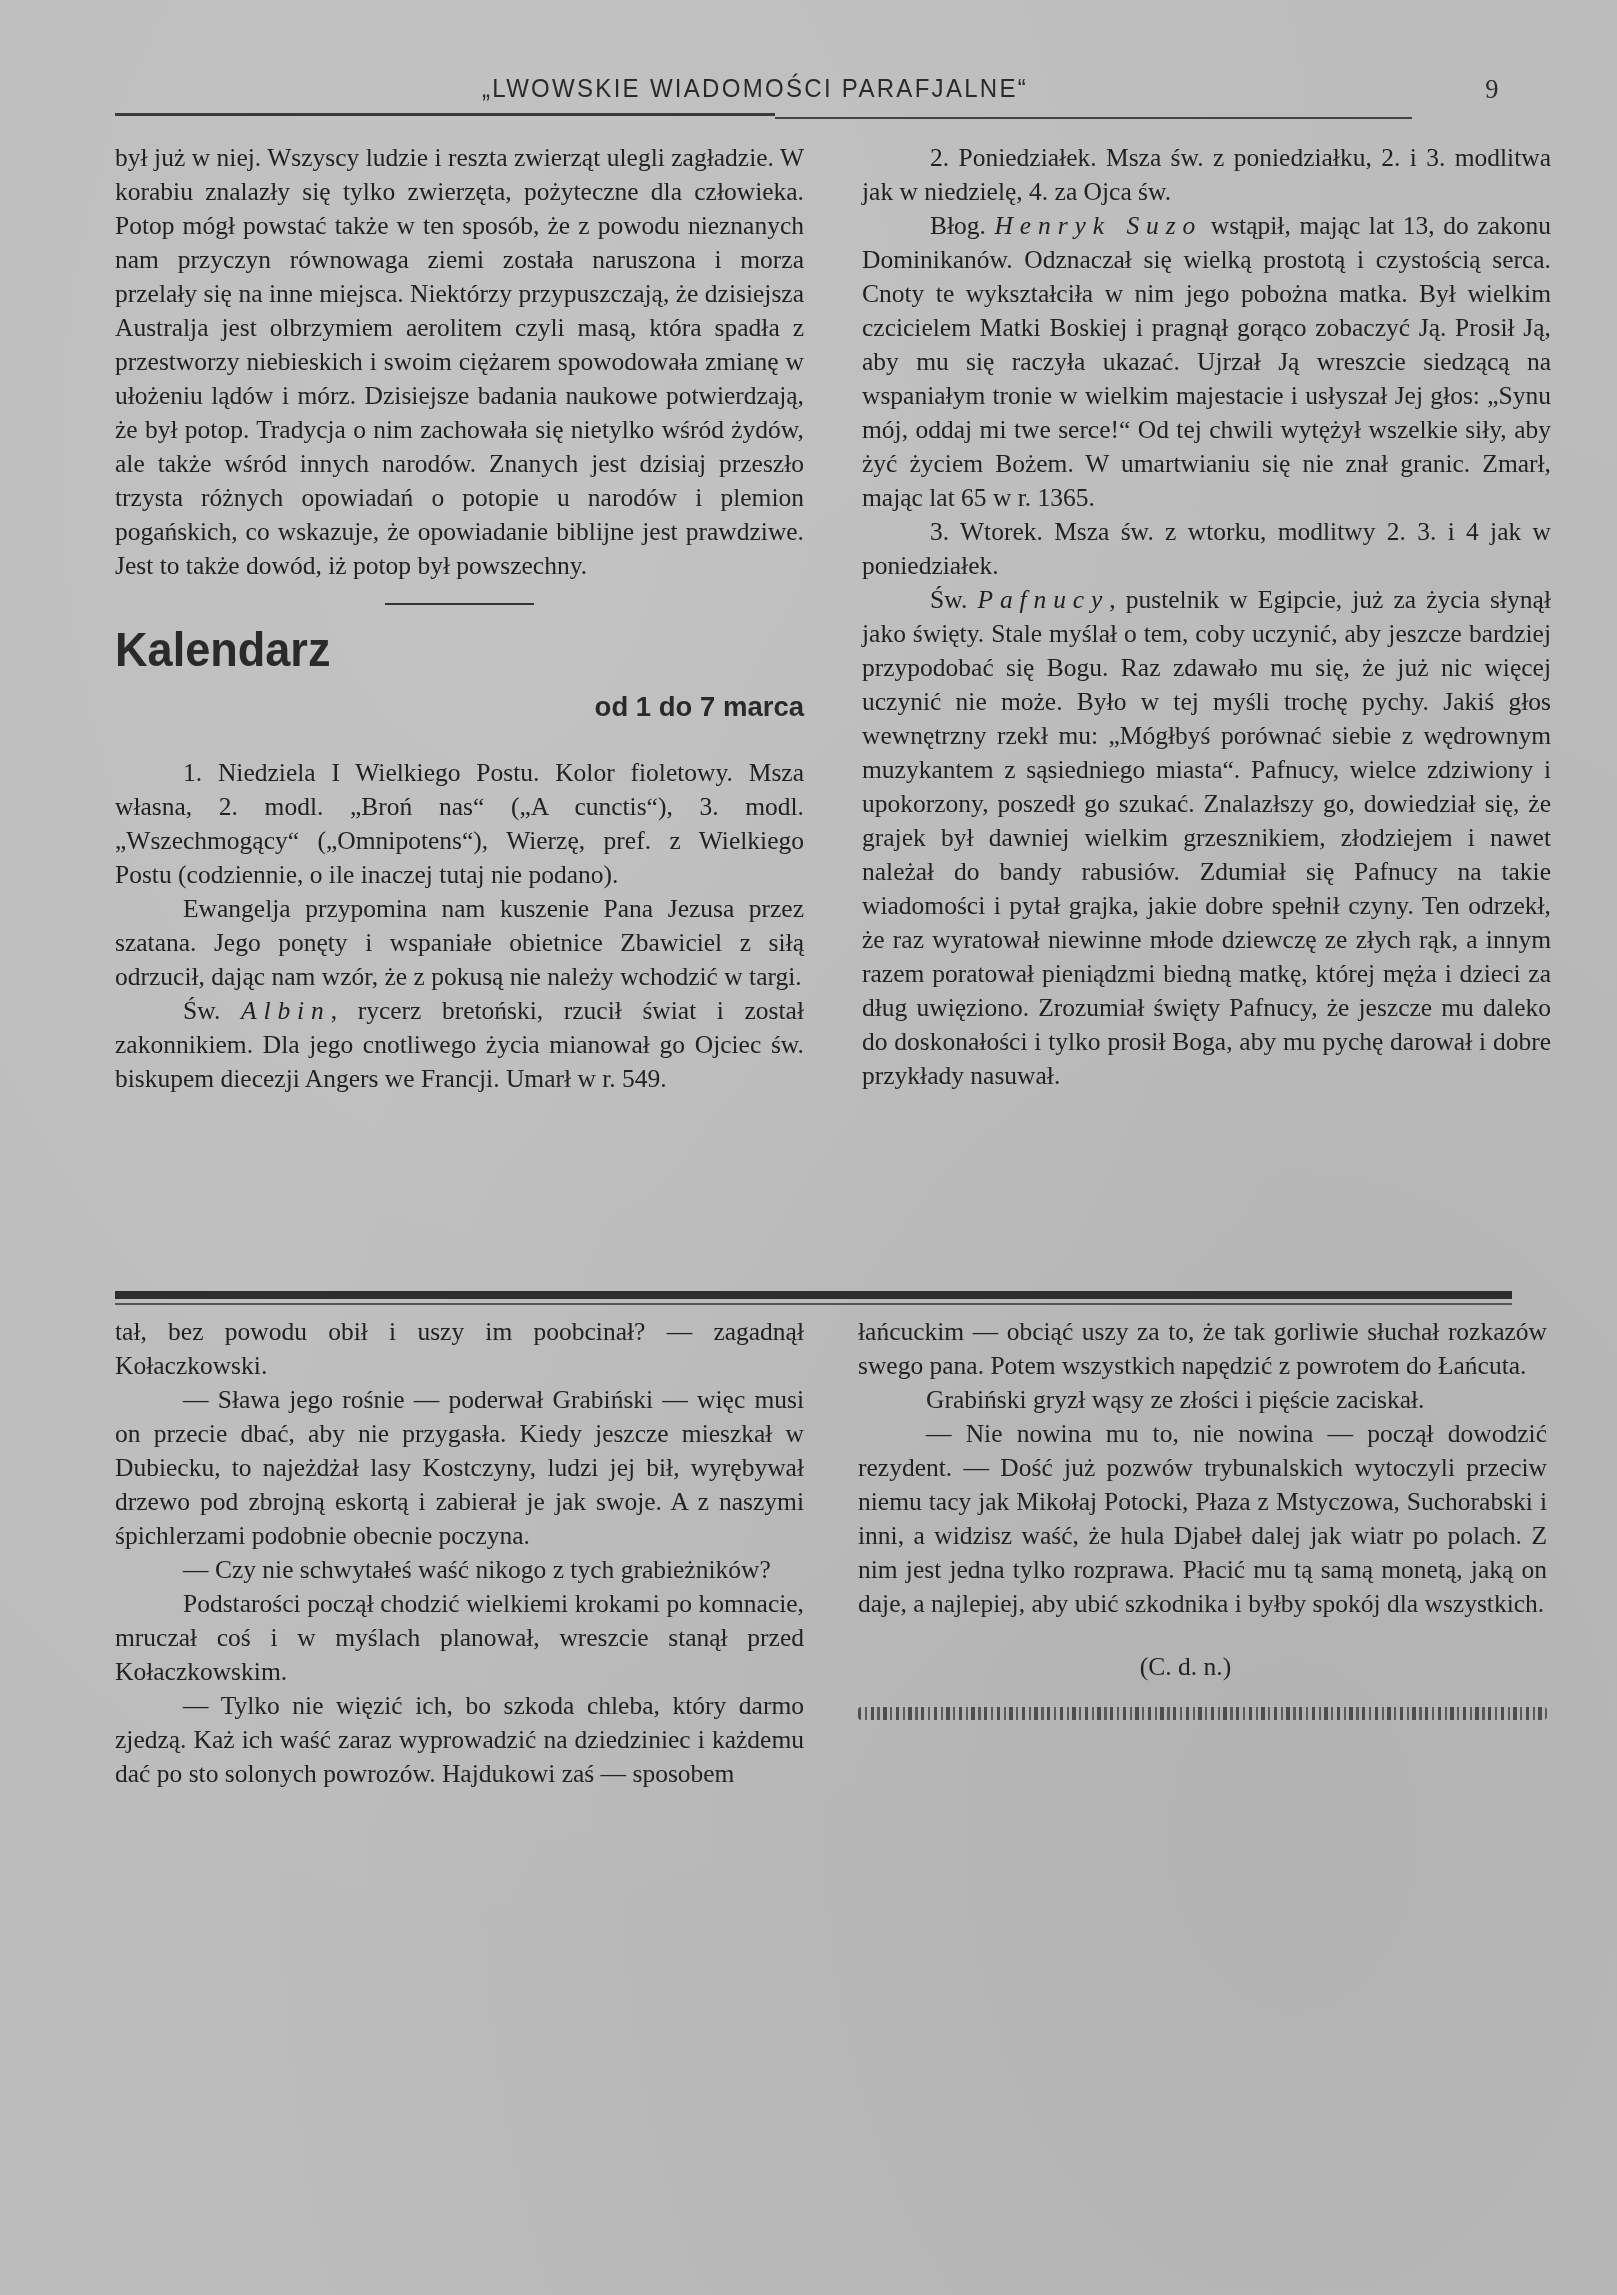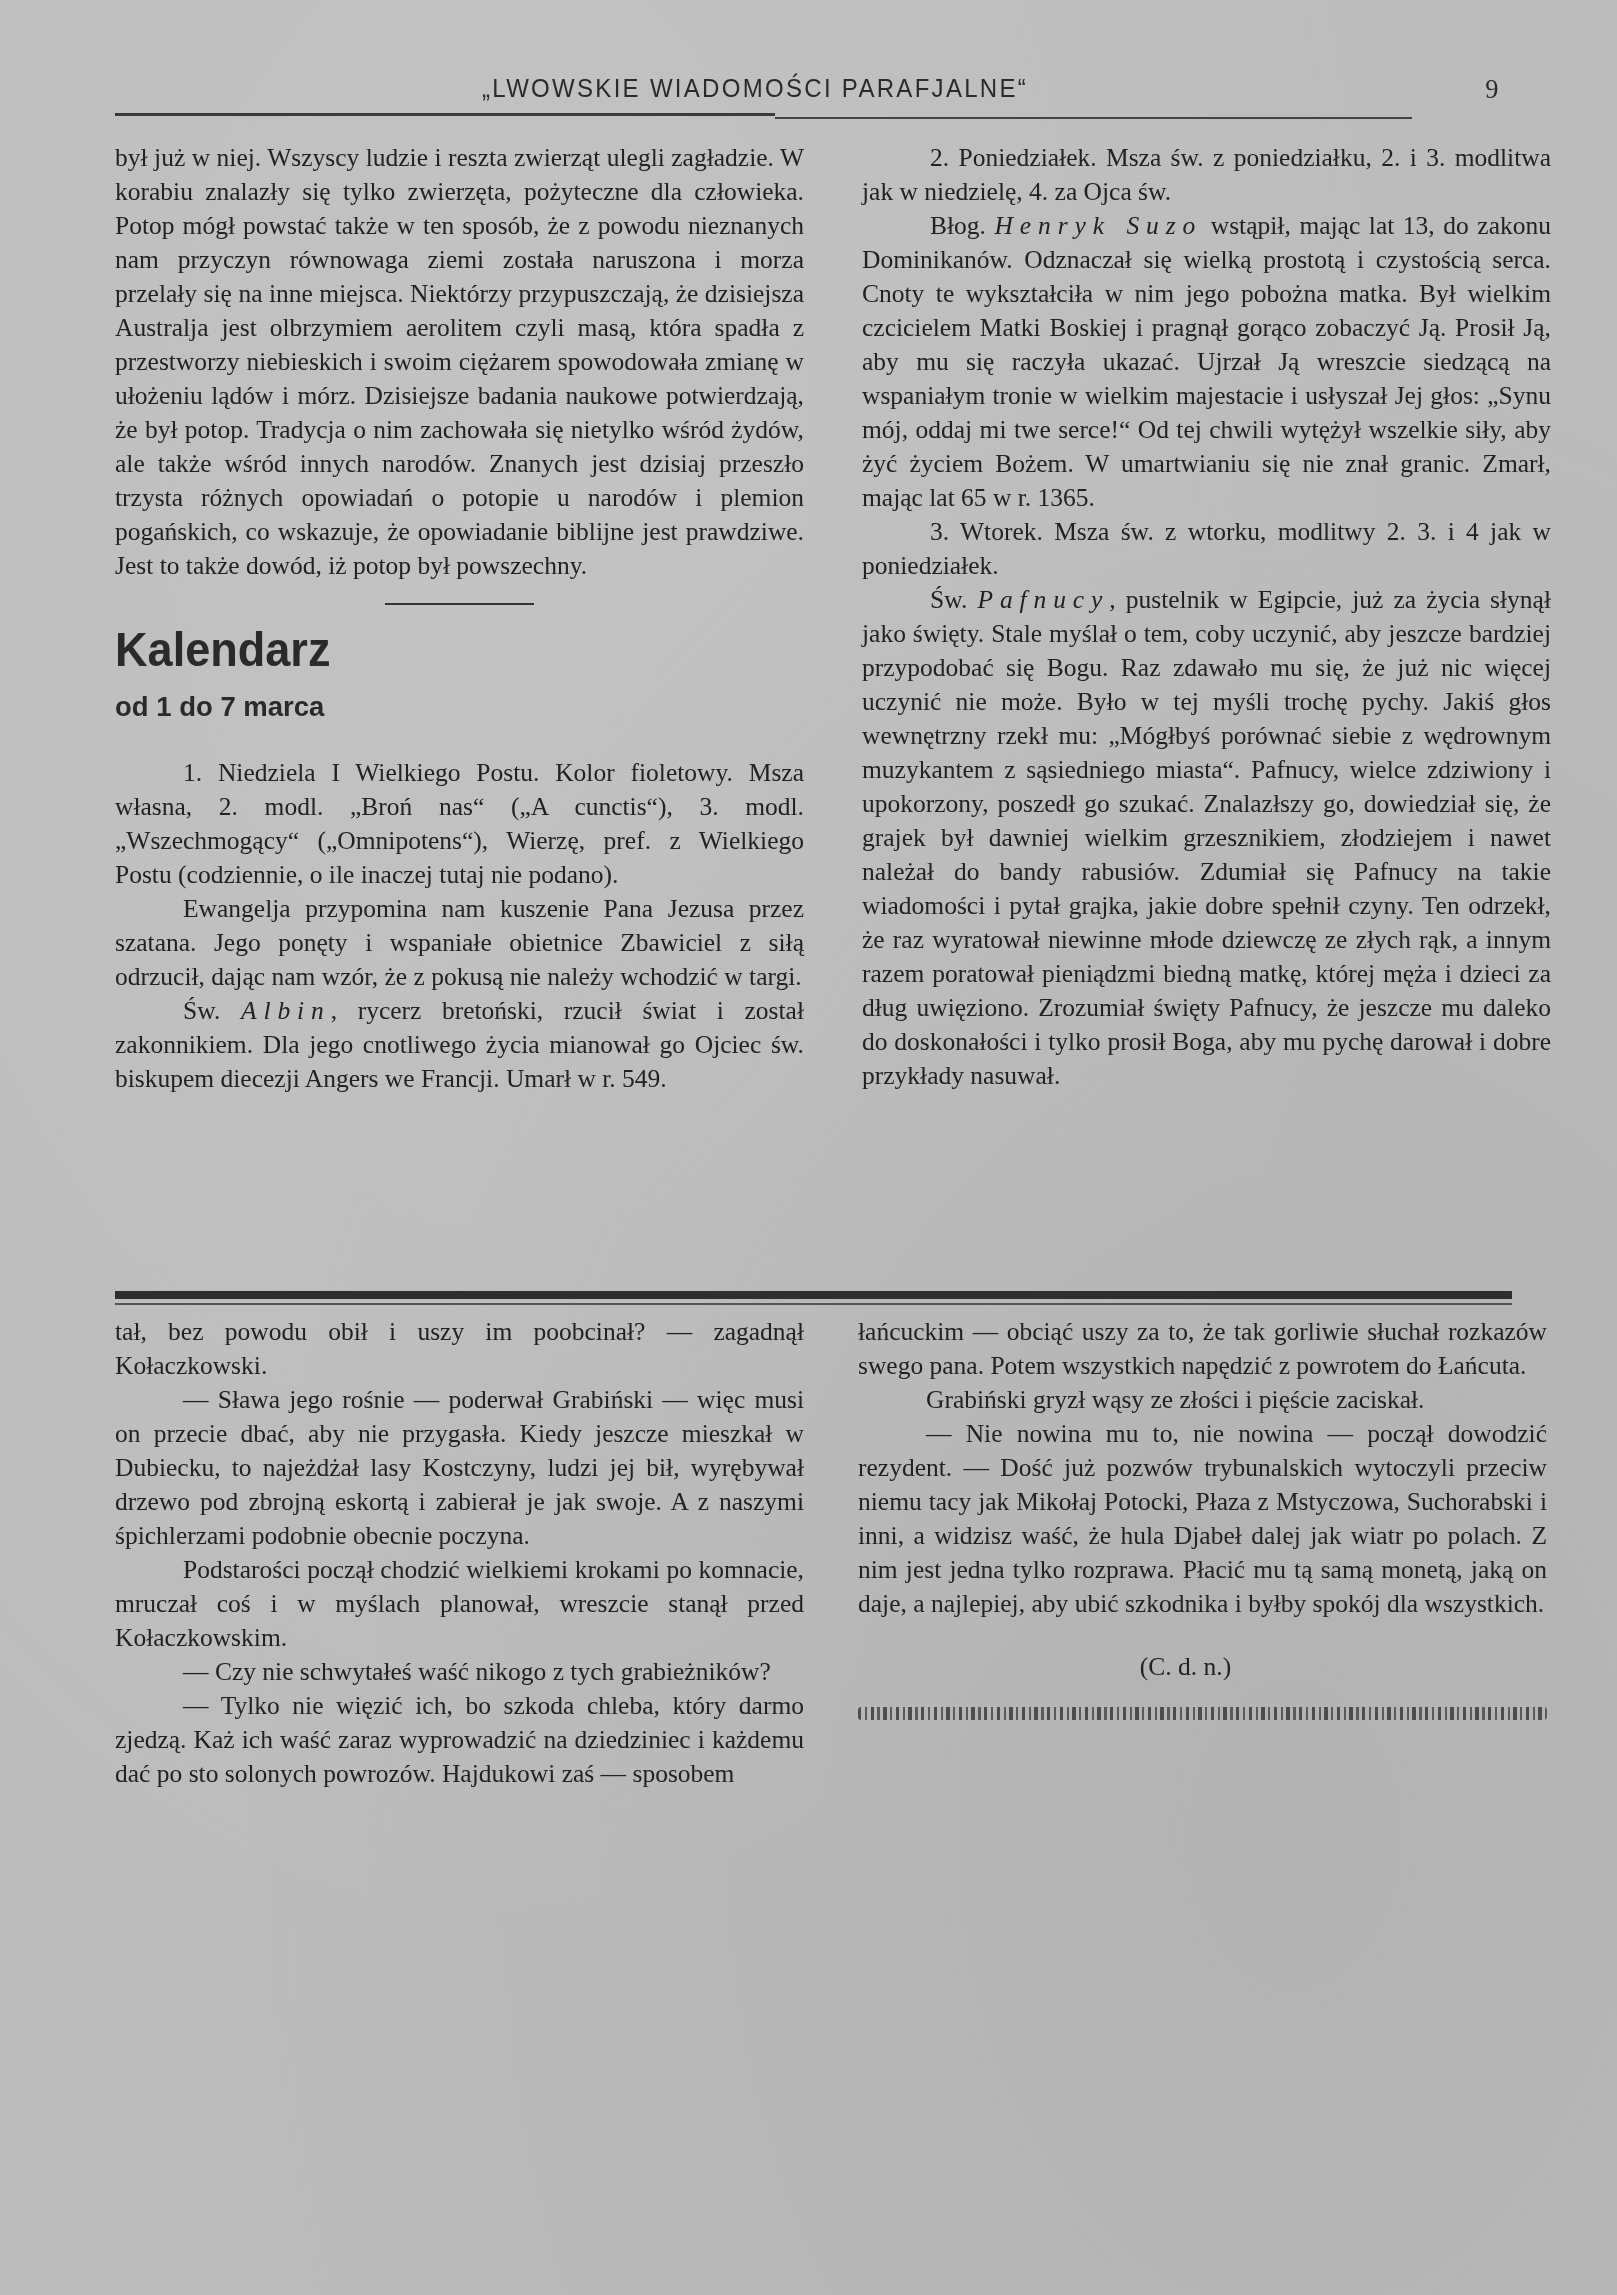--- a/index.html
+++ b/index.html
@@ -52,21 +52,21 @@
     width: 149px; height: 2.9px; background: #333; margin: 19.5px auto 16px auto;
   }
   .section-heading {
     font-family: "Liberation Sans", "DejaVu Sans", sans-serif;
     font-weight: bold; font-size: 49px; line-height: 57px; color: #2a2a2a;
     margin: 0 0 11.5px 0; text-align: left;
     transform: scaleX(0.92); transform-origin: left;
   }
   .section-subheading {
     font-family: "Liberation Sans", "DejaVu Sans", sans-serif;
-    font-weight: bold; font-size: 27.5px; text-align: left; color: #2a2a2a;
+    font-weight: bold; font-size: 27.5px; text-align: right; color: #2a2a2a;
     margin: 0 0 32px 0; line-height: 34px;
   }
   .band-thick {
     position: absolute; left: 115px; top: 1291px; width: 1397px; height: 8px; background: #2e2e2e;
   }
   .band-thin {
     position: absolute; left: 115px; top: 1303px; width: 1397px; height: 2.3px; background: #555;
   }
   .signoff { text-align: center; padding-right: 34px; margin-top: 29px !important; }
   .ornament {
@@ -105,22 +105,22 @@
   <p class="ind">3. Wtorek. Msza św. z wtorku, modlitwy 2. 3. i 4 jak w poniedziałek.</p>
   <p class="ind"><span>Św. </span><span class="spaced">Pafnucy</span><span>, pustelnik w Egipcie, już za życia słynął jako święty. Stale myślał o tem, coby uczynić, aby jeszcze bardziej przypodobać się Bogu. Raz zdawało mu się, że już nic więcej uczynić nie może. Było w tej myśli trochę pychy. Jakiś głos wewnętrzny rzekł mu: „Mógłbyś porównać siebie z wędrownym muzykantem z sąsiedniego miasta“. Pafnucy, wielce zdziwiony i upokorzony, poszedł go szukać. Znalazłszy go, dowiedział się, że grajek był dawniej wielkim grzesznikiem, złodziejem i nawet należał do bandy rabusiów. Zdumiał się Pafnucy na takie wiadomości i pytał grajka, jakie dobre spełnił czyny. Ten odrzekł, że raz wyratował niewinne młode dziewczę ze złych rąk, a innym razem poratował pieniądzmi biedną matkę, której męża i dzieci za dług uwięziono. Zrozumiał święty Pafnucy, że jeszcze mu daleko do doskonałości i tylko prosił Boga, aby mu pychę darował i dobre przykłady nasuwał.</span></p>
 </div>
 
 <div class="band-thick"></div>
 <div class="band-thin"></div>
 
 <div class="col col-bl">
   <p>tał, bez powodu obił i uszy im poobcinał? — zagadnął Kołaczkowski.</p>
   <p class="ind">— Sława jego rośnie — poderwał Grabiński — więc musi on przecie dbać, aby nie przygasła. Kiedy jeszcze mieszkał w Dubiecku, to najeżdżał lasy Kostczyny, ludzi jej bił, wyrębywał drzewo pod zbrojną eskortą i zabierał je jak swoje. A z naszymi śpichlerzami podobnie obecnie poczyna.</p>
+  <p class="ind">— Czy nie schwytałeś waść nikogo z tych grabieżników?</p>
   <p class="ind">Podstarości począł chodzić wielkiemi krokami po komnacie, mruczał coś i w myślach planował, wreszcie stanął przed Kołaczkowskim.</p>
-  <p class="ind">— Czy nie schwytałeś waść nikogo z tych grabieżników?</p>
   <p class="ind">— Tylko nie więzić ich, bo szkoda chleba, który darmo zjedzą. Każ ich waść zaraz wyprowadzić na dziedziniec i każdemu dać po sto solonych powrozów. Hajdukowi zaś — sposobem</p>
 </div>
 
 <div class="col col-br">
   <p>łańcuckim — obciąć uszy za to, że tak gorliwie słuchał rozkazów swego pana. Potem wszystkich napędzić z powrotem do Łańcuta.</p>
   <p class="ind">Grabiński gryzł wąsy ze złości i pięście zaciskał.</p>
   <p class="ind">— Nie nowina mu to, nie nowina — począł dowodzić rezydent. — Dość już pozwów trybunalskich wytoczyli przeciw niemu tacy jak Mikołaj Potocki, Płaza z Mstyczowa, Suchorabski i inni, a widzisz waść, że hula Djabeł dalej jak wiatr po polach. Z nim jest jedna tylko rozprawa. Płacić mu tą samą monetą, jaką on daje, a najlepiej, aby ubić szkodnika i byłby spokój dla wszystkich.</p>
   <p class="signoff">(C. d. n.)</p>
   <div class="ornament"></div>
 </div>

